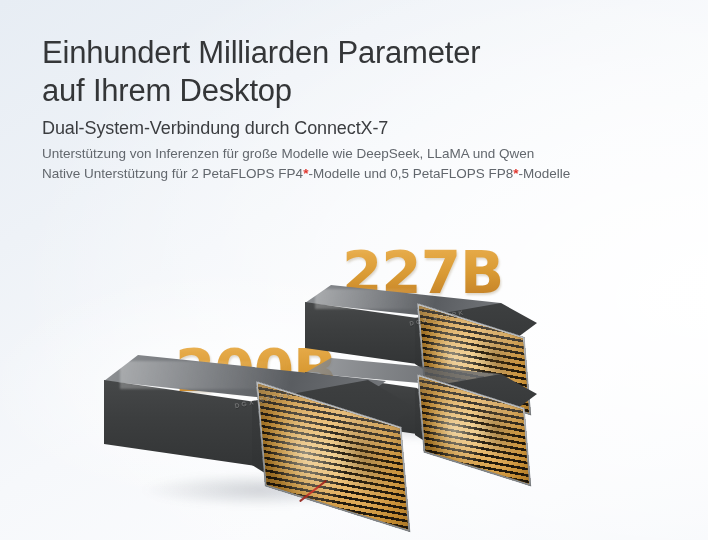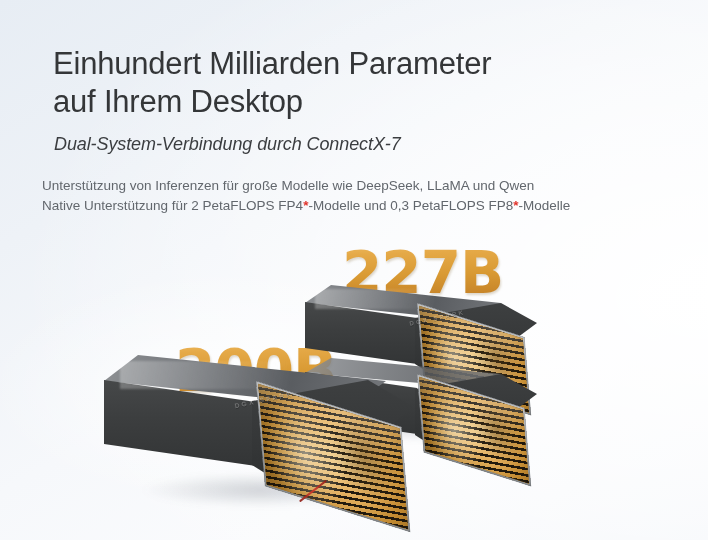--- a/index.html
+++ b/index.html
@@ -17,27 +17,27 @@
   .glow{
     position:absolute;left:-8%;top:46%;width:86%;height:52%;
     background:radial-gradient(60% 60% at 50% 50%, rgba(255,255,255,0.85) 0%, rgba(255,255,255,0) 72%);
     pointer-events:none;
   }
 
   
   .textblock{position:absolute;left:42px;top:34px;width:640px;}
   .headline{
     font-size:31px;line-height:38px;font-weight:400;color:#343638;
-    letter-spacing:-0.2px;white-space:pre-line;margin:11px;
+    letter-spacing:-0.2px;white-space:pre-line;margin:0;
   }
   .subhead{
     font-size:18px;line-height:24px;font-weight:400;color:#3b3d40;
-    margin:6px 0 0 12px;letter-spacing:-0.1px;font-style:italic;
-  }
-  .bodyblock{margin-top:20px;}
+    margin:6px 0 0 0;letter-spacing:-0.1px;
+  }
+  .bodyblock{margin-top:4px;}
   .bodyline{
     font-size:13.5px;line-height:20px;color:#62676d;font-weight:400;margin:0;
   }
   .star{color:#e0342c;font-weight:700;}
 
   
   .bignum{
     position:absolute;font-weight:800;letter-spacing:-1px;
     font-family:"DejaVu Sans","Liberation Sans",sans-serif;
     background:linear-gradient(178deg,#f0c069 0%,#e5a947 22%,#d99a33 52%,#c9872a 78%,#bb7a22 100%);
@@ -124,21 +124,21 @@
   <div class="glow"></div>
 
   <div class="textblock">
     <h1 class="headline">Einhundert Milliarden Parameter
 auf Ihrem Desktop</h1>
     <h2 class="subhead">Dual-System-Verbindung durch ConnectX-7</h2>
 
     <div class="bodyblock">
       <p class="bodyline">Unterstützung von Inferenzen für große Modelle wie DeepSeek, LLaMA und Qwen</p>
       <p class="bodyline">
-        <span>Native Unterstützung für 2 PetaFLOPS FP4</span><span class="star">*</span><span>-Modelle und 0,3 PetaFLOPS FP8</span><span class="star">*</span><span>-Modelle</span>
+        <span>Native Unterstützung für 2 PetaFLOPS FP4</span><span class="star">*</span><span>-Modelle und 0,5 PetaFLOPS FP8</span><span class="star">*</span><span>-Modelle</span>
       </p>
     </div>
   </div>
 
   <div class="bignum num-405">227B</div>
   <div class="bignum num-200">200B</div>
 
   <div class="stage">
 
     <div class="shadow" style="left:300px;top:175px;width:250px;height:42px;"></div>

